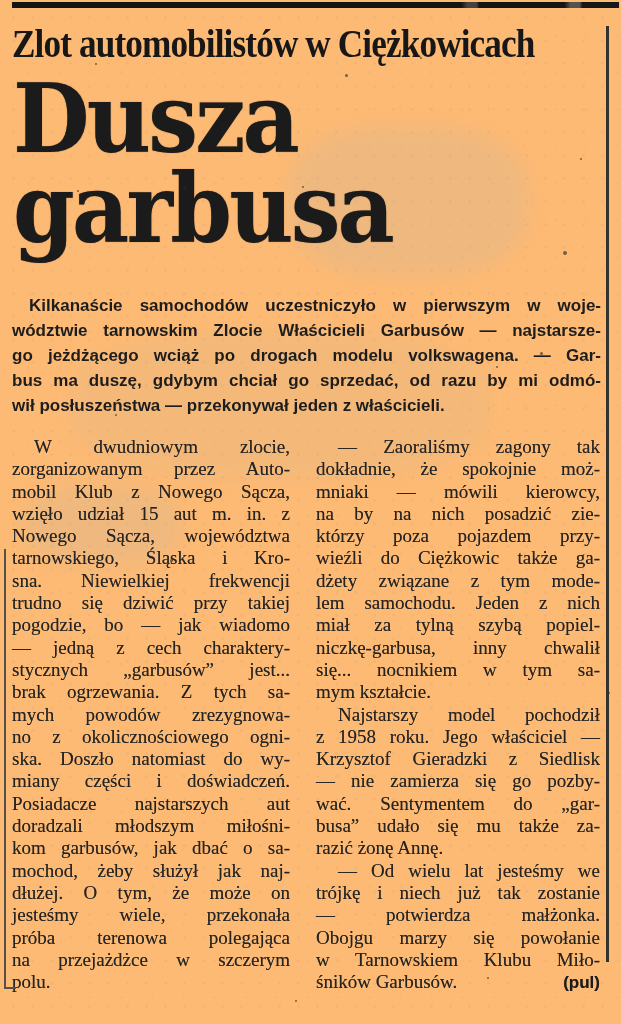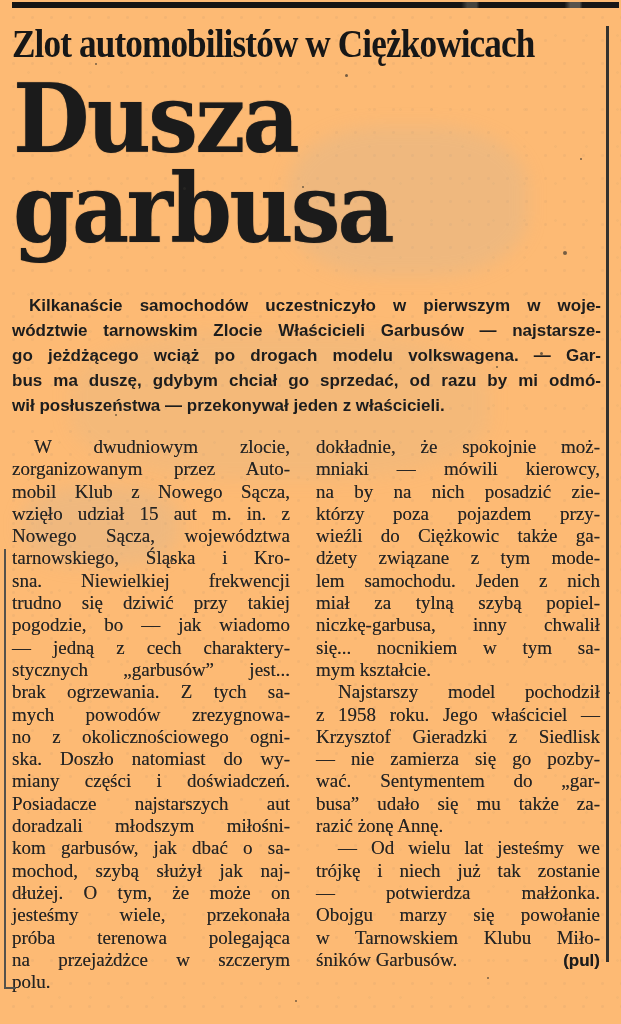--- a/index.html
+++ b/index.html
@@ -91,29 +91,30 @@
     <div class="jl">— jedną z cech charaktery-</div>
     <div class="jl">stycznych „garbusów” jest...</div>
     <div class="jl">brak ogrzewania. Z tych sa-</div>
     <div class="jl">mych powodów zrezygnowa-</div>
     <div class="jl">no z okolicznościowego ogni-</div>
     <div class="jl">ska. Doszło natomiast do wy-</div>
     <div class="jl">miany części i doświadczeń.</div>
     <div class="jl">Posiadacze najstarszych aut</div>
     <div class="jl">doradzali młodszym miłośni-</div>
     <div class="jl">kom garbusów, jak dbać o sa-</div>
-    <div class="jl">mochod, szybą służył jak naj-</div>
+    <div class="jl">mochod, żeby służył jak naj-</div>
     <div class="jl">dłużej. O tym, że może on</div>
     <div class="jl">jesteśmy wiele, przekonała</div>
     <div class="jl">próba terenowa polegająca</div>
     <div class="jl">na przejażdżce w szczerym</div>
     <div class="pl">polu.</div>
   </div>
 
   <div class="col col-right">
+    <div class="jl ind">— Zaoraliśmy zagony tak</div>
     <div class="jl">dokładnie, że spokojnie moż-</div>
     <div class="jl">mniaki — mówili kierowcy,</div>
     <div class="jl">na by na nich posadzić zie-</div>
     <div class="jl">którzy poza pojazdem przy-</div>
     <div class="jl">wieźli do Ciężkowic także ga-</div>
     <div class="jl">dżety związane z tym mode-</div>
     <div class="jl">lem samochodu. Jeden z nich</div>
     <div class="jl">miał za tylną szybą popiel-</div>
     <div class="jl">niczkę-garbusa, inny chwalił</div>
     <div class="jl">się... nocnikiem w tym sa-</div>

